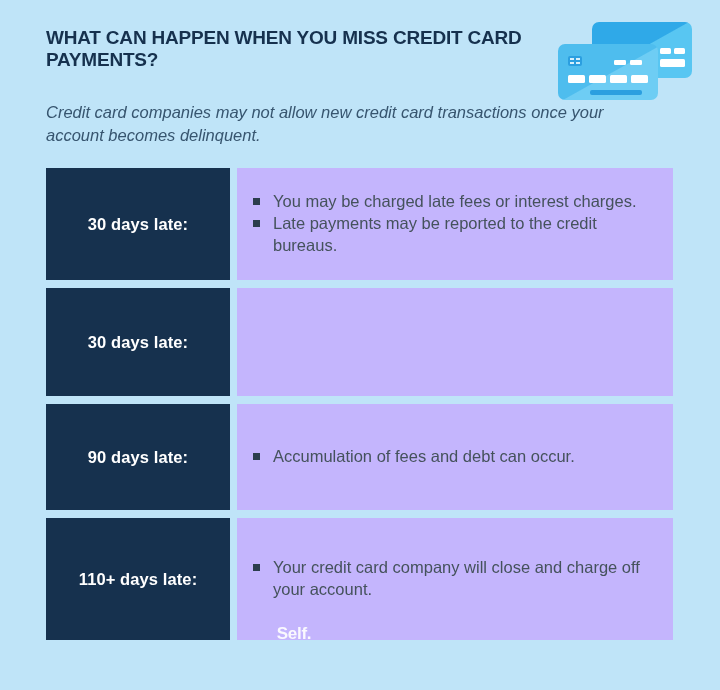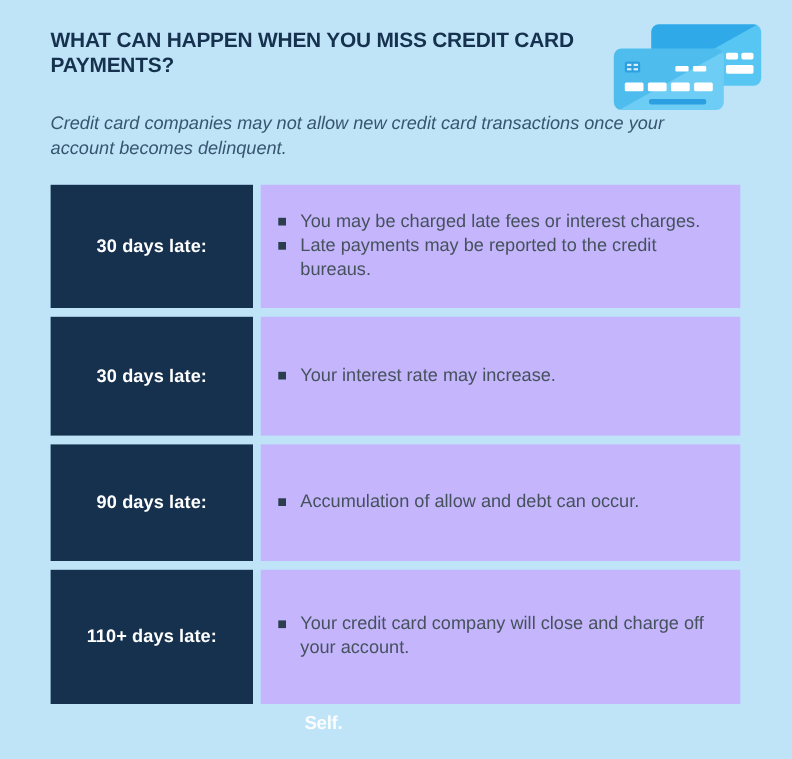--- a/index.html
+++ b/index.html
@@ -105,21 +105,21 @@
   }
 
   .r1 { min-height:112px; }
   .r2 { min-height:108px; }
   .r3 { min-height:106px; }
   .r4 { min-height:122px; }
 
   
   .footer {
     position:absolute;
-    left:0; top:648px;
+    left:0; top:624px;
     width:588px;
     text-align:center;
   }
 
   .logo {
     font-size:17px;
     font-weight:bold;
     color:#ffffff;
     letter-spacing:-0.3px;
     opacity:0.92;
@@ -191,35 +191,31 @@
           <span>Late payments may be reported to the credit bureaus.</span>
         </li>
       </ul>
     </div>
   </div>
 
   <div class="row r2">
     <div class="row-label">30 days late:</div>
     <div class="row-body">
       <ul class="bullets">
-        <li>
-          <span class="sq"></span>
-          <span>Your interest rate may increase.</span>
-        </li>
       </ul>
     </div>
   </div>
 
   <div class="row r3">
     <div class="row-label">90 days late:</div>
     <div class="row-body">
       <ul class="bullets">
         <li>
           <span class="sq"></span>
-          <span>Accumulation of allow and debt can occur.</span>
+          <span>Accumulation of fees and debt can occur.</span>
         </li>
       </ul>
     </div>
   </div>
 
   <div class="row r4">
     <div class="row-label">110+ days late:</div>
     <div class="row-body">
       <ul class="bullets">
         <li>

